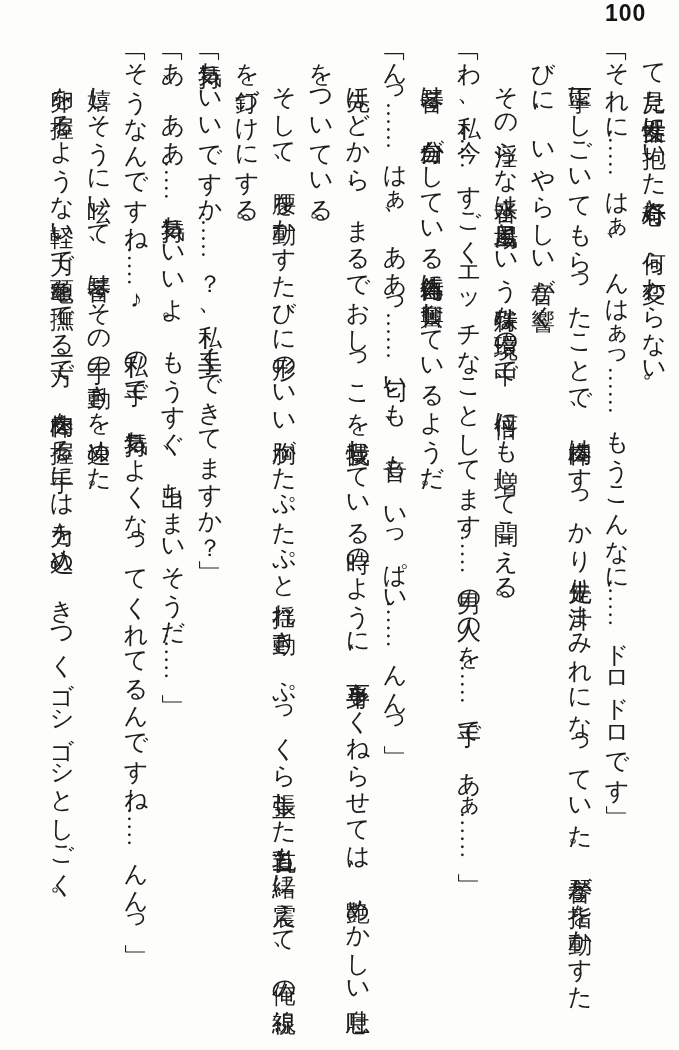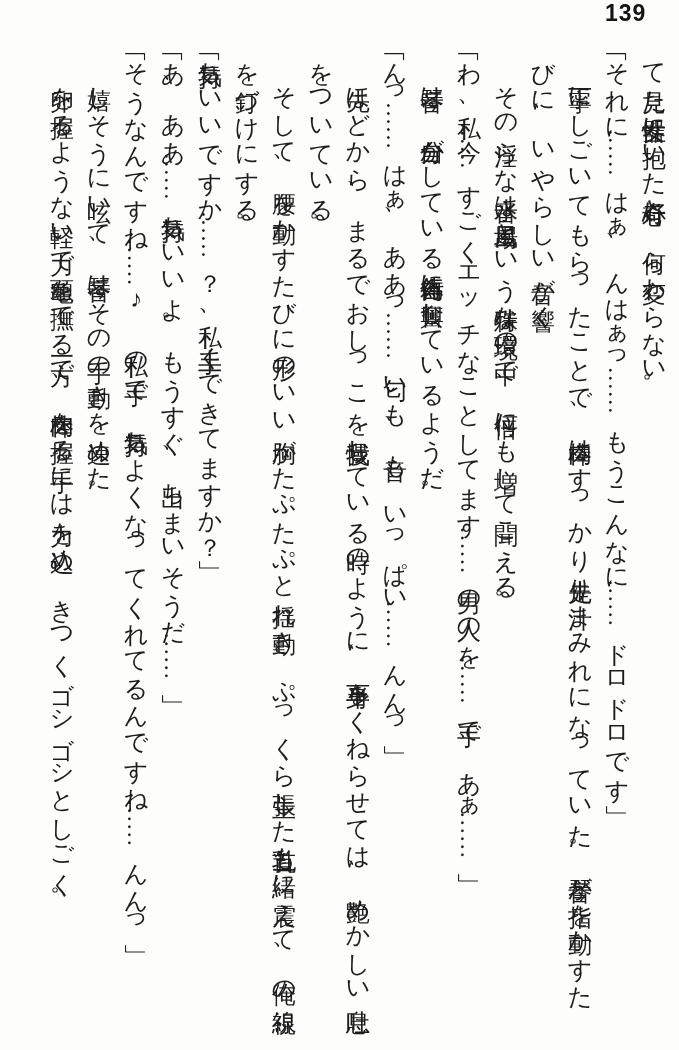--- a/index.html
+++ b/index.html
@@ -49,21 +49,21 @@
     text-indent: 0;
   }
   .para.indent {
     text-indent: 1em;
   }
 </style>
 </head>
 <body>
 
 <div class="page">
-  <div class="page-number">139</div>
+  <div class="page-number">100</div>
   <div class="text-block">
       <p class="para">て見た女性器に抱いた好奇心と、何ら変わらない。</p>
       <p class="para">「それに……はぁ、んはぁっ……もうこんなに……ドロドロです」</p>
       <p class="para indent">丁寧にしごいてもらったことで、肉棒はすっかり先走り汁まみれになっていた。琴音が指を動かすたびに、いやらしい音が響く。</p>
       <p class="para indent">その淫らな水音は風呂場という特殊な環境の中で、何倍にも増して聞こえる。</p>
       <p class="para">「わ、私、今……すごくエッチなことしてます……男の人のを……手で、あぁ……」</p>
       <p class="para indent">琴音は、自分がしている行為自体に興奮しているようだ。</p>
       <p class="para">「んっ……はぁ、ああっ……匂いも、音も、いっぱい……んんっ」</p>
       <p class="para indent">先ほどから、まるでおしっこを我慢している時のように、下半身をくねらせては、艶めかしい吐息をついている。</p>
       <p class="para indent">そして、腰を動かすたびに形のいい胸がたぷたぷと揺れ動き、ぷっくら主張した乳首も一緒に震えて、俺の視線を釘づけにする。</p>

